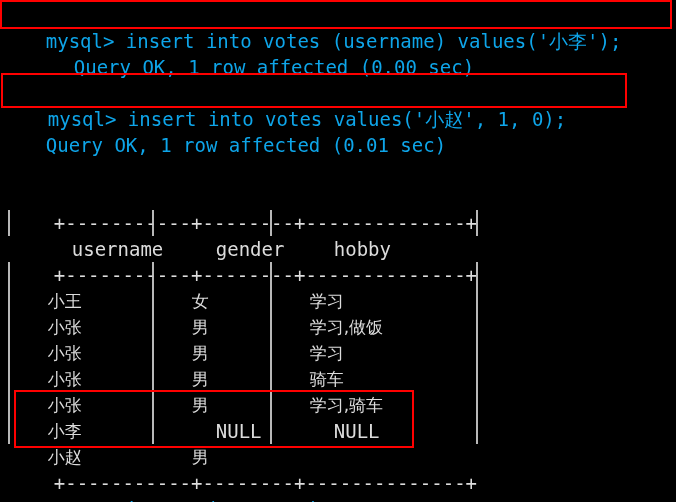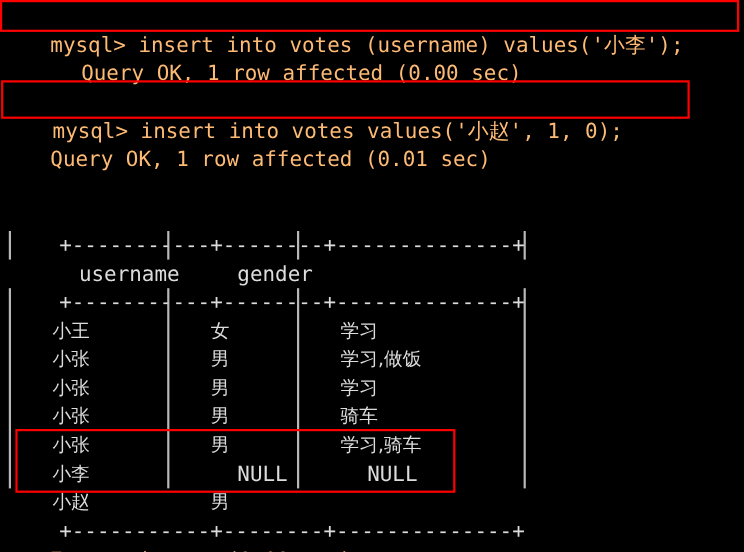--- a/index.html
+++ b/index.html
@@ -19,21 +19,21 @@
     color: #d8d8d8;
     letter-spacing: 0px;
   }
   .line {
     position: absolute;
     left: 0;
     white-space: pre;
     height: 26px;
     line-height: 26px;
     font-size: 19px;
-    color: #fdba74;
+    color: #0ea5e9;
   }
   .cjk {
     font-family: "DejaVu Sans", "Liberation Sans", sans-serif;
     font-size: 17px;
   }
   
   .sep {
     position: absolute;
     left: 8px;
     white-space: pre;
@@ -91,20 +91,23 @@
 
   <div class="sep" style="top:184px;">
     <span>+-----------+--------+--------------+</span>
   </div>
 
   <div class="cell ascii" style="top:210px; left:26px;">
     <span>username</span>
   </div>
   <div class="cell ascii" style="top:210px; left:170px;">
     <span>gender</span>
+  </div>
+  <div class="cell ascii" style="top:210px; left:288px;">
+    <span>hobby</span>
   </div>
   <div class="vbar" style="top:210px; left:8px;  height:26px;"></div>
   <div class="vbar" style="top:210px; left:152px; height:26px;"></div>
   <div class="vbar" style="top:210px; left:270px; height:26px;"></div>
   <div class="vbar" style="top:210px; left:476px; height:26px;"></div>
 
   <div class="sep" style="top:236px;">
     <span>+-----------+--------+--------------+</span>
   </div>
 

